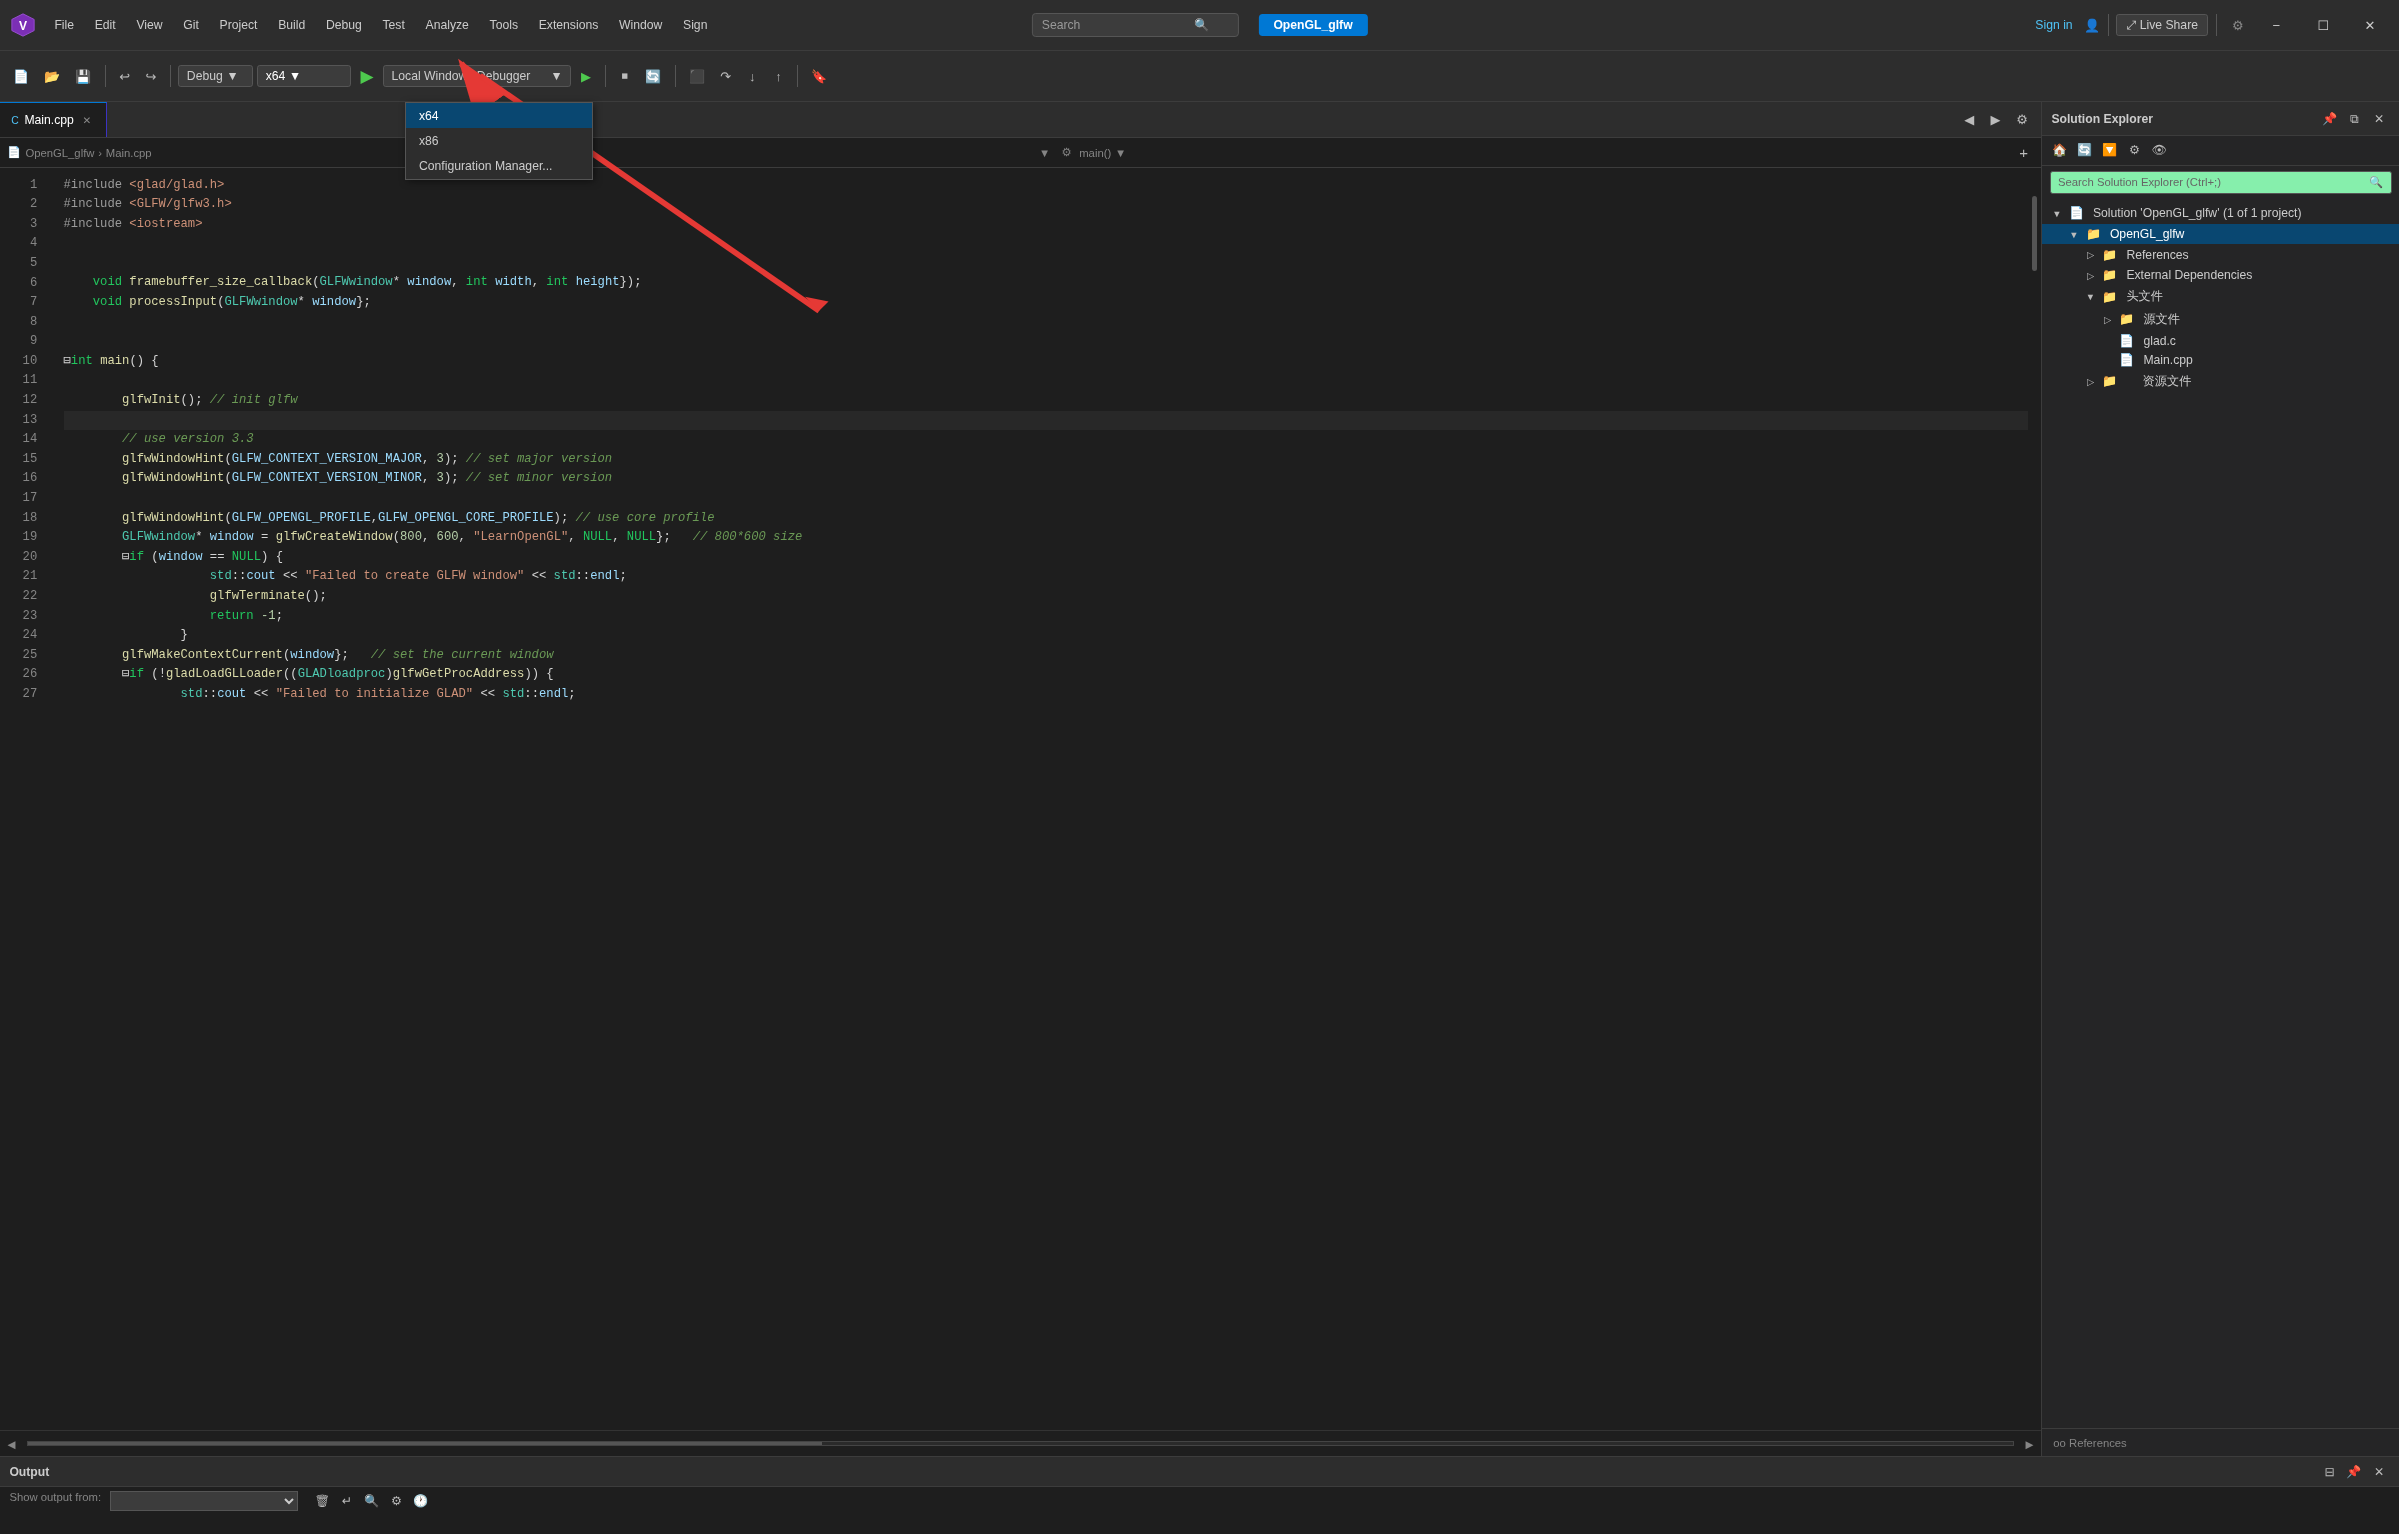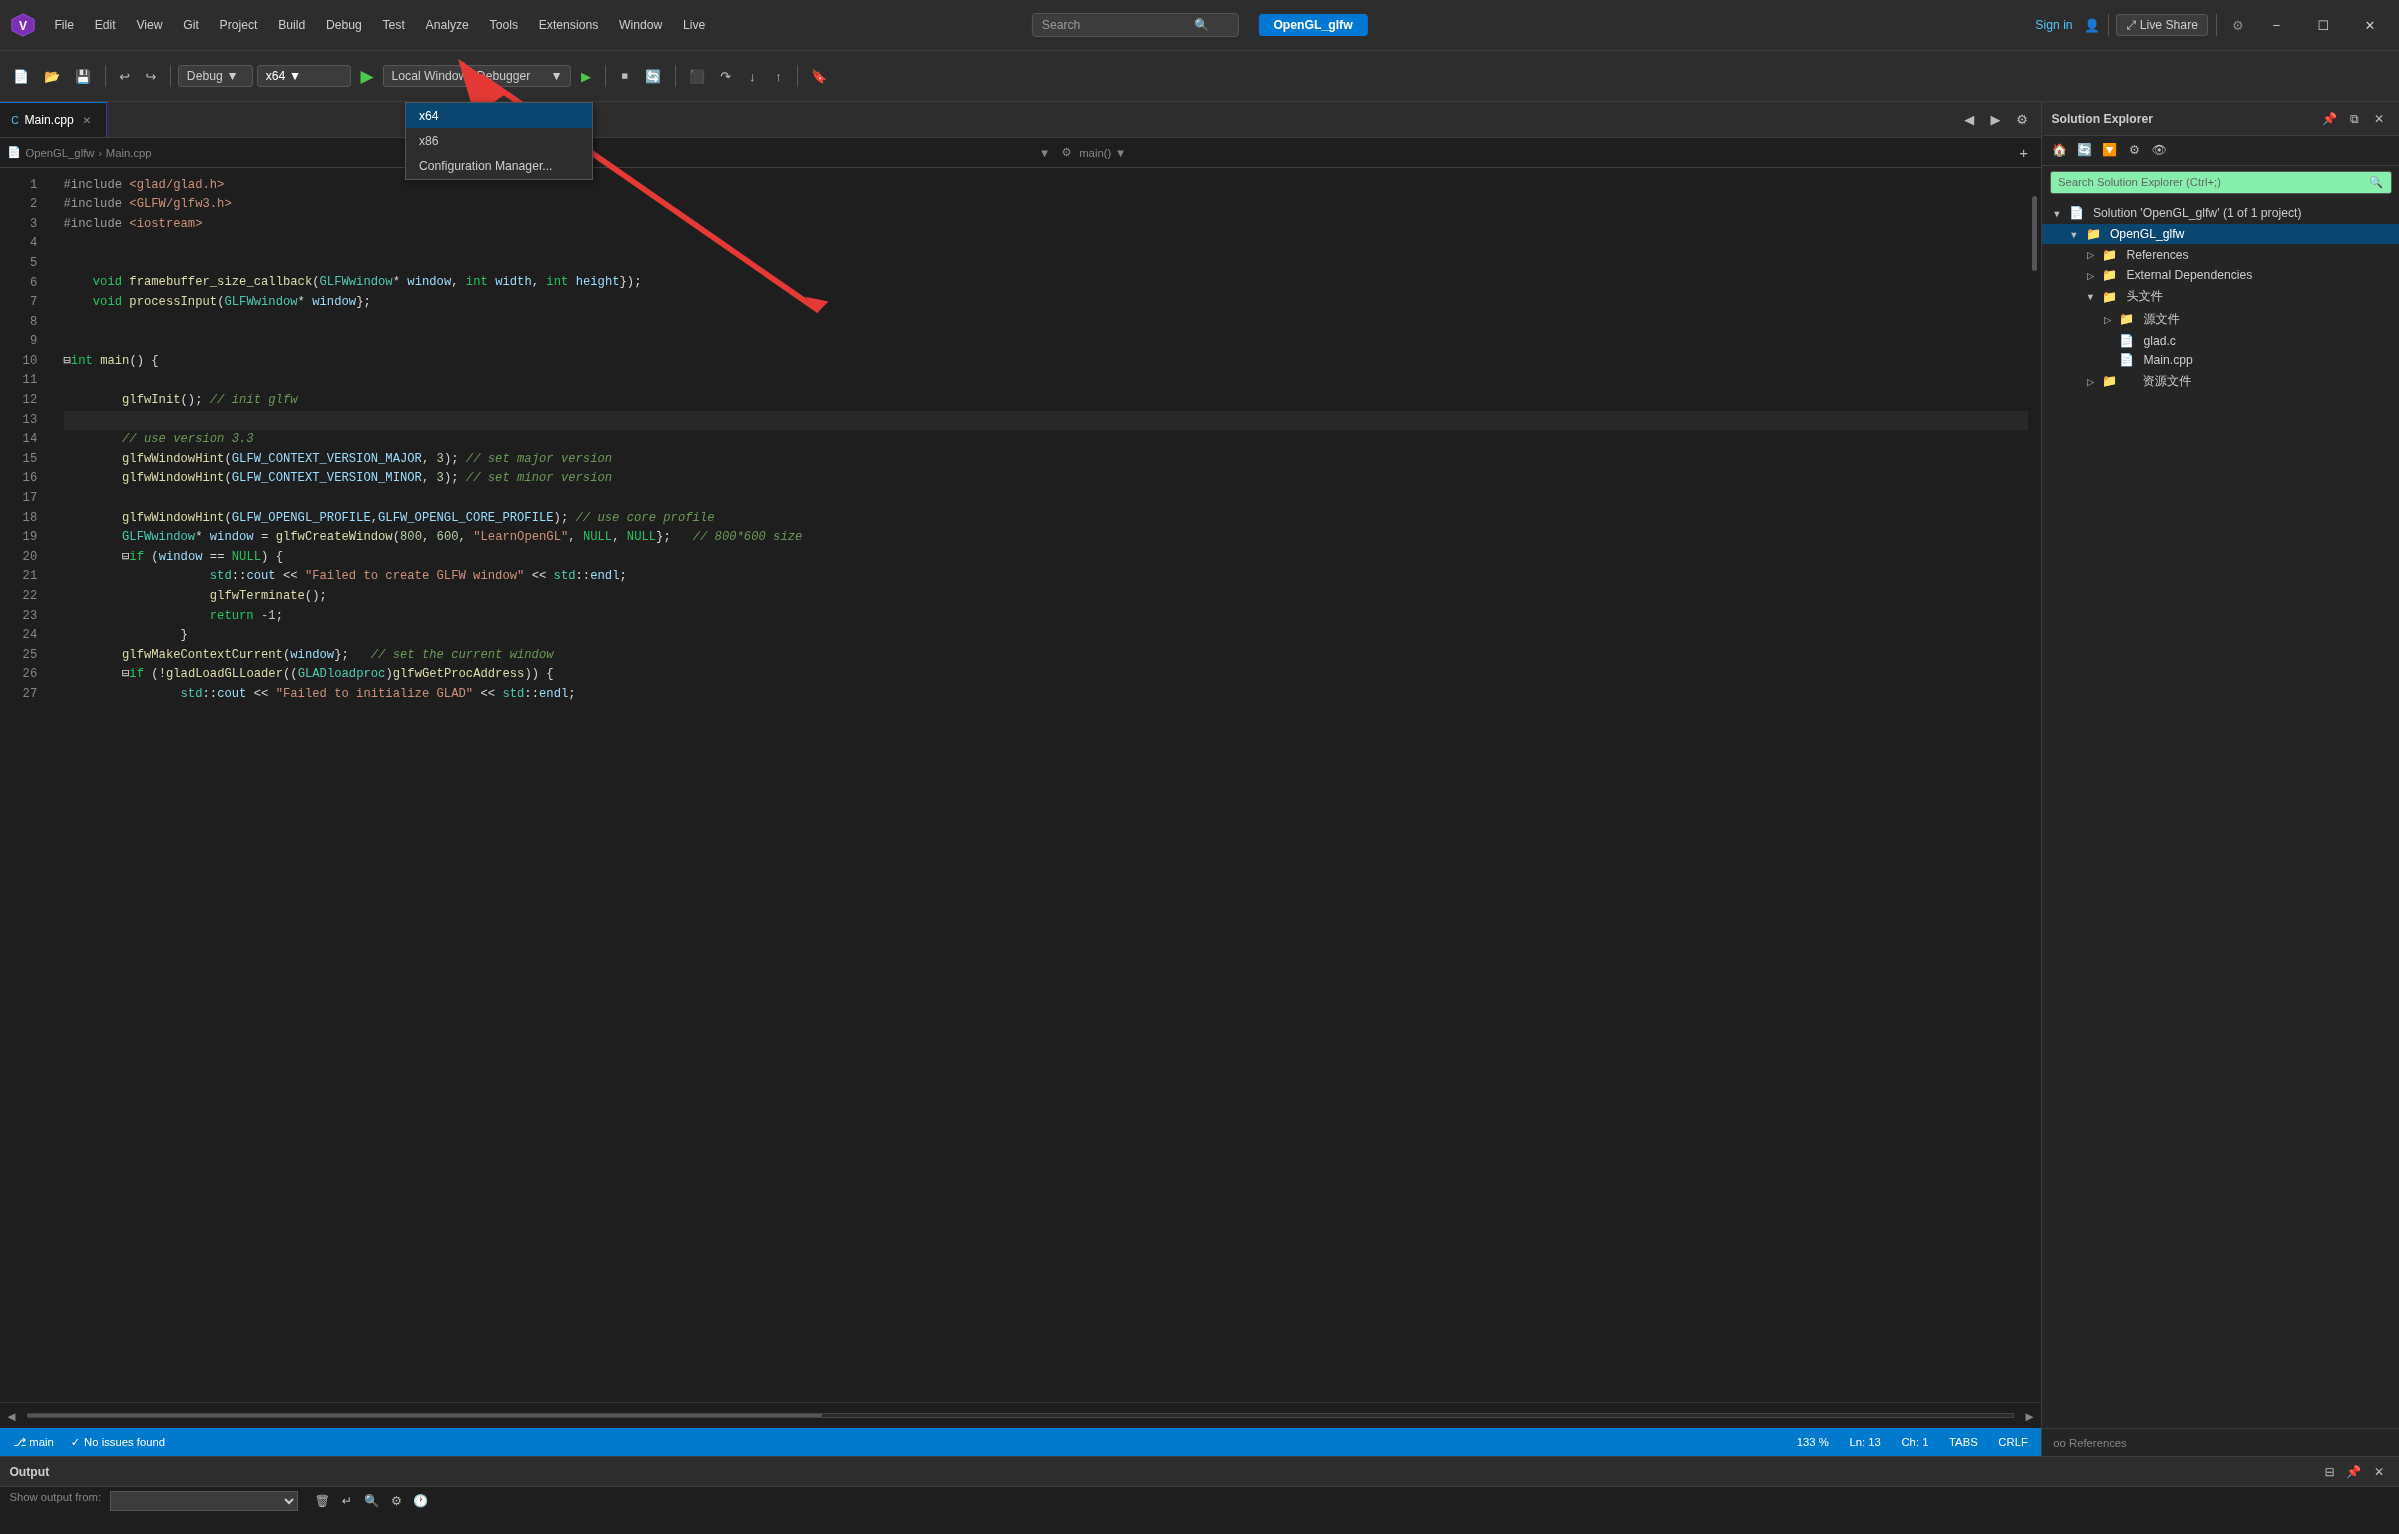--- a/index.html
+++ b/index.html
@@ -497,21 +497,21 @@
     <div class="menu-item">View</div>
     <div class="menu-item">Git</div>
     <div class="menu-item">Project</div>
     <div class="menu-item">Build</div>
     <div class="menu-item">Debug</div>
     <div class="menu-item">Test</div>
     <div class="menu-item">Analyze</div>
     <div class="menu-item">Tools</div>
     <div class="menu-item">Extensions</div>
     <div class="menu-item">Window</div>
-    <div class="menu-item">Live</div>
+    <div class="menu-item">Sign</div>
   </div>
 
   <div class="title-center">
     <div class="search-box-title">
       <span style="color:#999">Search</span>
       <span style="color:#888;margin-left:auto;">🔍</span>
     </div>
     <div class="window-title">OpenGL_glfw</div>
   </div>
 
@@ -675,39 +675,20 @@
     </div>
 
     <div style="height:26px;background:#1e1e1e;border-top:0.9px solid #333;display:flex;align-items:center;padding:0 7.5px;font-size:10.4px;color:#858585;gap:11.3px;">
       <span style="cursor:pointer;">◀</span>
       <div style="flex:1;height:5.6px;background:#2a2a2a;border:0.9px solid #444;position:relative;">
         <div style="position:absolute;left:0;top:0;width:40%;height:100%;background:#555;"></div>
       </div>
       <span style="cursor:pointer;">▶</span>
     </div>
 
-    <div id="status-bar">
-      <div class="status-left">
-        <div class="status-item">
-          <span>⎇</span>
-          <span>main</span>
-        </div>
-        <div class="status-item status-ok">
-          <span>✓</span>
-          <span>No issues found</span>
-        </div>
-      </div>
-      <div class="status-right">
-        <div class="status-item">133 %</div>
-        <div class="status-item">Ln: 13</div>
-        <div class="status-item">Ch: 1</div>
-        <div class="status-item">TABS</div>
-        <div class="status-item">CRLF</div>
-      </div>
-    </div>
   </div>
 
   <div id="solution-explorer">
     <div id="se-header">
       <span id="se-title">Solution Explorer</span>
       <div style="display:flex;gap:3.8px;">
         <div class="output-btn">📌</div>
         <div class="output-btn">⧉</div>
         <div class="output-btn">✕</div>
       </div>

